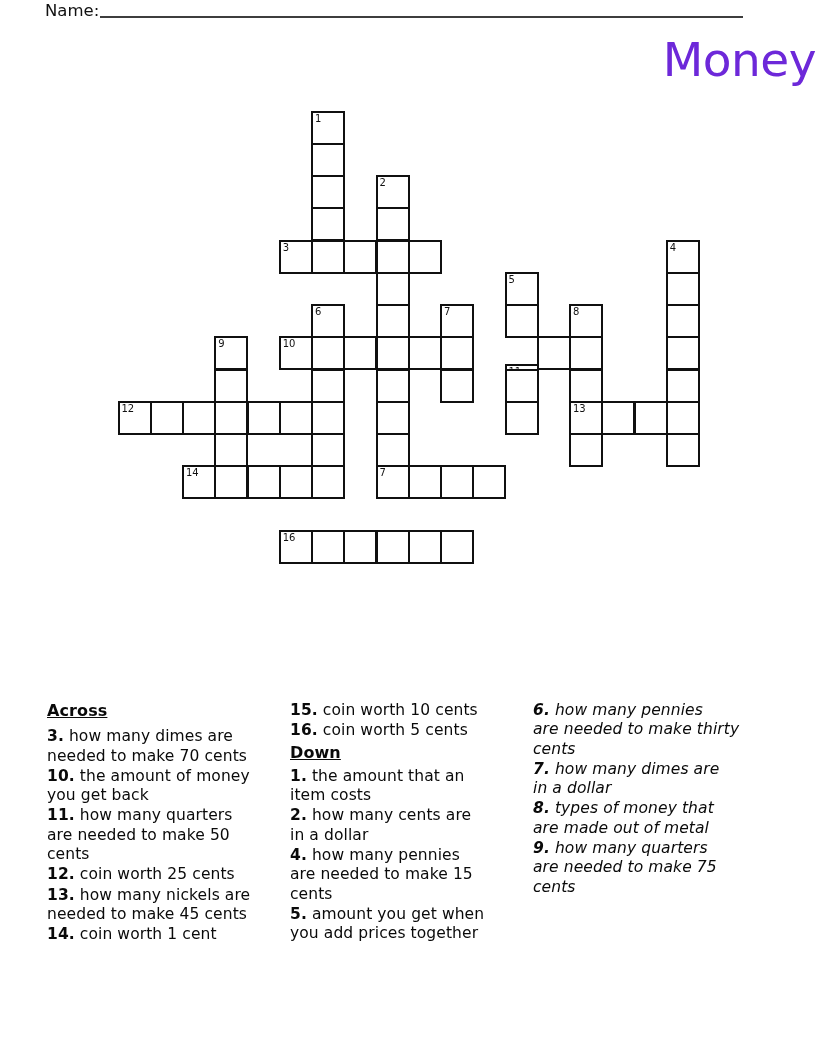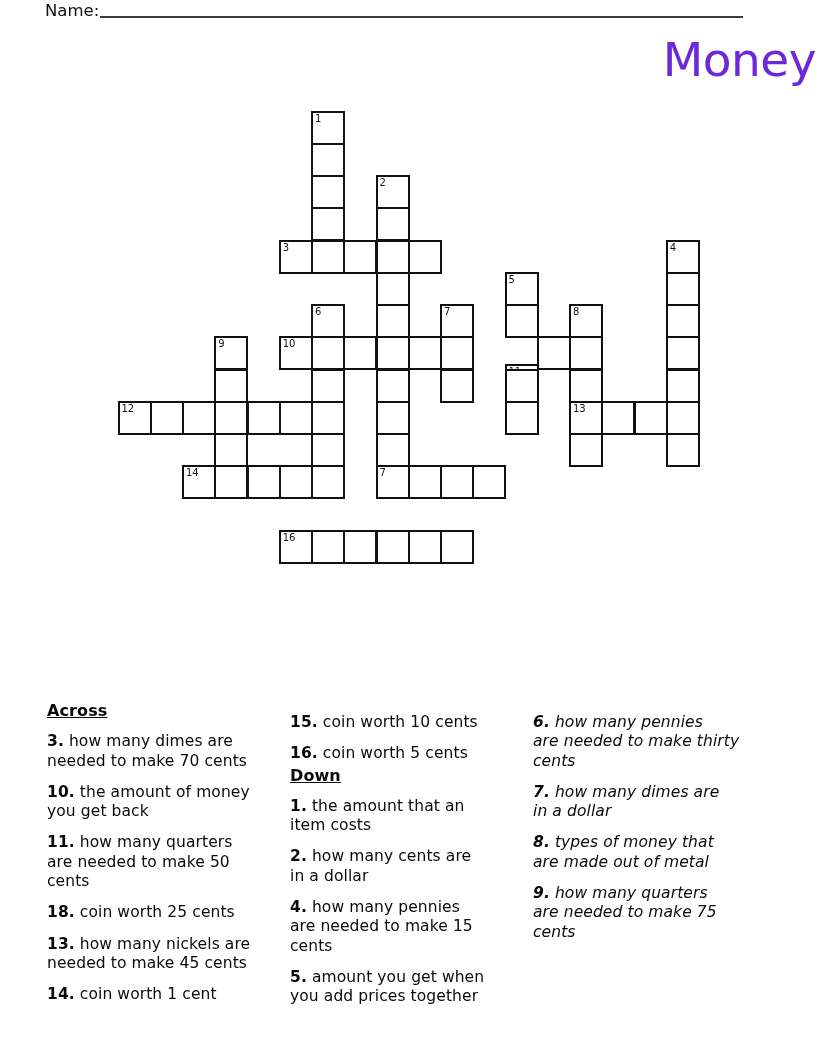--- a/index.html
+++ b/index.html
@@ -27,21 +27,21 @@
     position:absolute;left:2px;top:0;font-size:10px;line-height:11px;color:#111;
     font-family:"DejaVu Sans",sans-serif;
   }
   .clue-col{
     position:absolute;top:701px;width:242px;font-size:15.5px;line-height:19.3px;
     letter-spacing:0.1px;color:#0a0a0a;
   }
   .clue-col.c1{left:47px;}
   .clue-col.c2{left:290px;}
   .clue-col.c3{left:533px;font-style:italic;}
-  .clue{margin:12px 0 1px 0;}
+  .clue{margin:0 0 1px 0;}
   .clue b{font-weight:bold;}
   .clue-header{
     font-weight:bold;text-decoration:underline;margin:0 0 7px 0;font-size:16px;
   }
   .clue-header:not(:first-child){margin-top:2px;margin-bottom:5px;}
 </style>
 </head>
 <body>
 
 <div class="page">
@@ -156,21 +156,21 @@
       <div class="cell" style="left: 375.5px; top: 529.75px;"></div>
       <div class="cell" style="left: 407.75px; top: 529.75px;"></div>
       <div class="cell" style="left: 440px; top: 529.75px;"></div>
     </div>
 
   <div class="clue-col c1">
       <div class="clue-header">Across</div>
       <p class="clue"><b>3.</b> how many dimes are<br>needed to make 70 cents</p>
       <p class="clue"><b>10.</b> the amount of money<br>you get back</p>
       <p class="clue"><b>11.</b> how many quarters<br>are needed to make 50<br>cents</p>
-      <p class="clue"><b>18.</b> coin worth 25 cents</p>
+      <p class="clue"><b>12.</b> coin worth 25 cents</p>
       <p class="clue"><b>13.</b> how many nickels are<br>needed to make 45 cents</p>
       <p class="clue"><b>14.</b> coin worth 1 cent</p>
     </div>
   <div class="clue-col c2">
       <p class="clue"><b>15.</b> coin worth 10 cents</p>
       <p class="clue"><b>16.</b> coin worth 5 cents</p>
       <div class="clue-header">Down</div>
       <p class="clue"><b>1.</b> the amount that an<br>item costs</p>
       <p class="clue"><b>2.</b> how many cents are<br>in a dollar</p>
       <p class="clue"><b>4.</b> how many pennies<br>are needed to make 15<br>cents</p>

